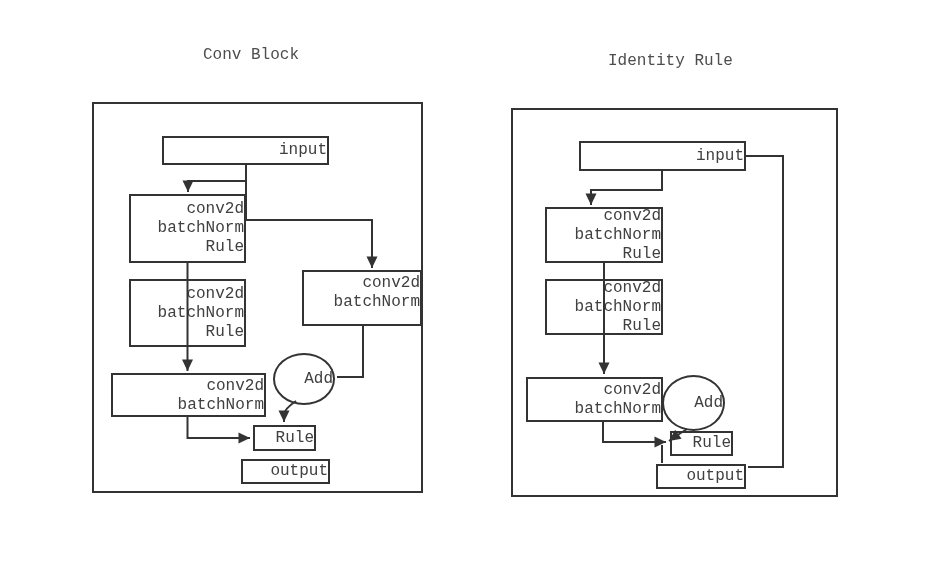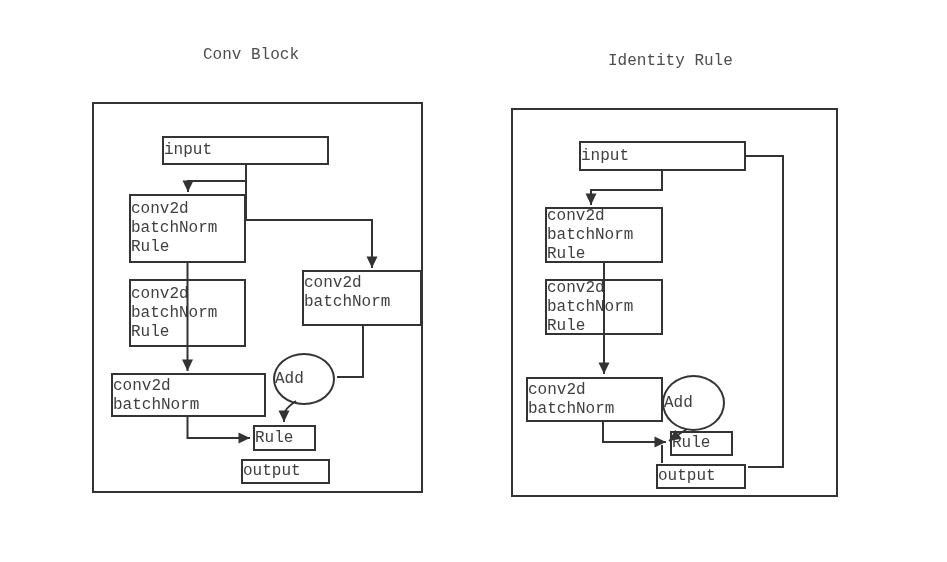--- a/index.html
+++ b/index.html
@@ -24,21 +24,21 @@
     box-sizing: border-box;
     background: transparent;
   }
   .box {
     position: absolute;
     border: 2px solid #333333;
     box-sizing: border-box;
     background: transparent;
     display: flex;
     flex-direction: column;
-    align-items: flex-start;
+    align-items: flex-end;
     justify-content: center;
     text-align: center;
     font-size: 16px;
     line-height: 19px;
     color: #404040;
     overflow: hidden;
   }
   .box.vtop { justify-content: flex-start; padding-top: 2px; }
   .circle { border-radius: 50%; overflow: visible; }
   .connectors {

